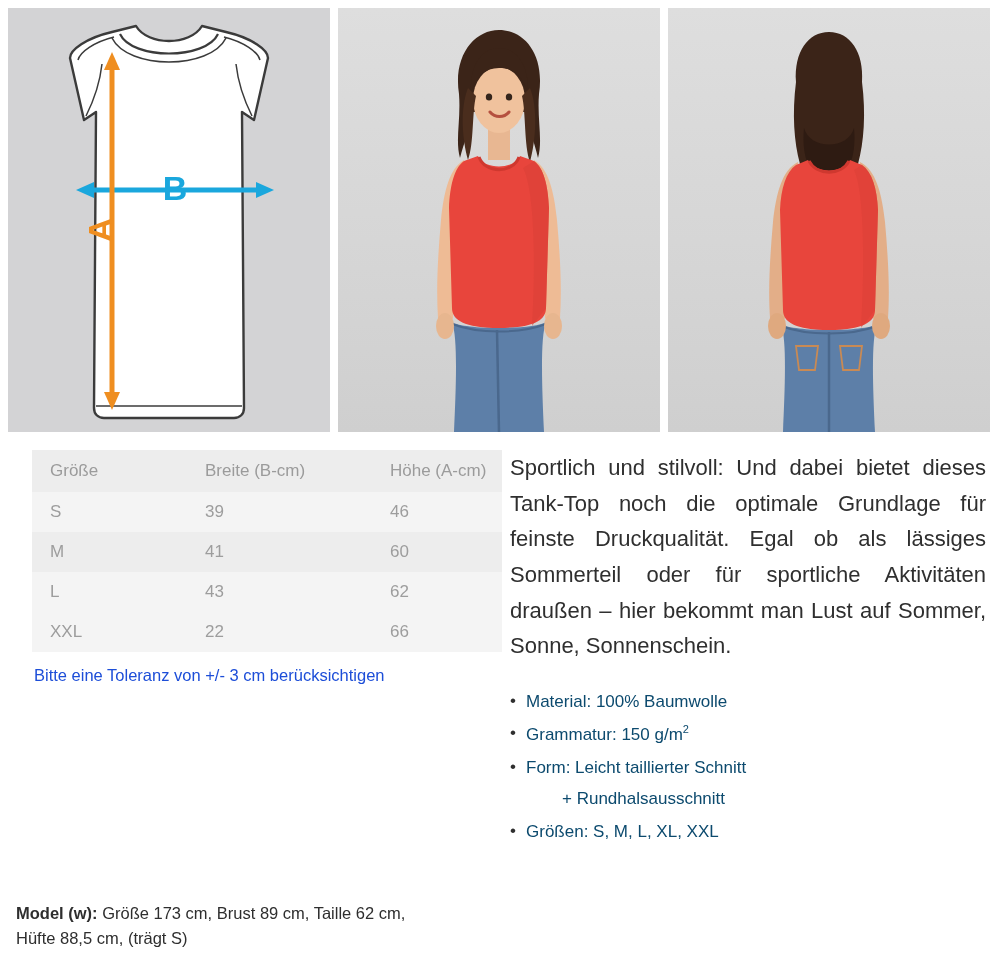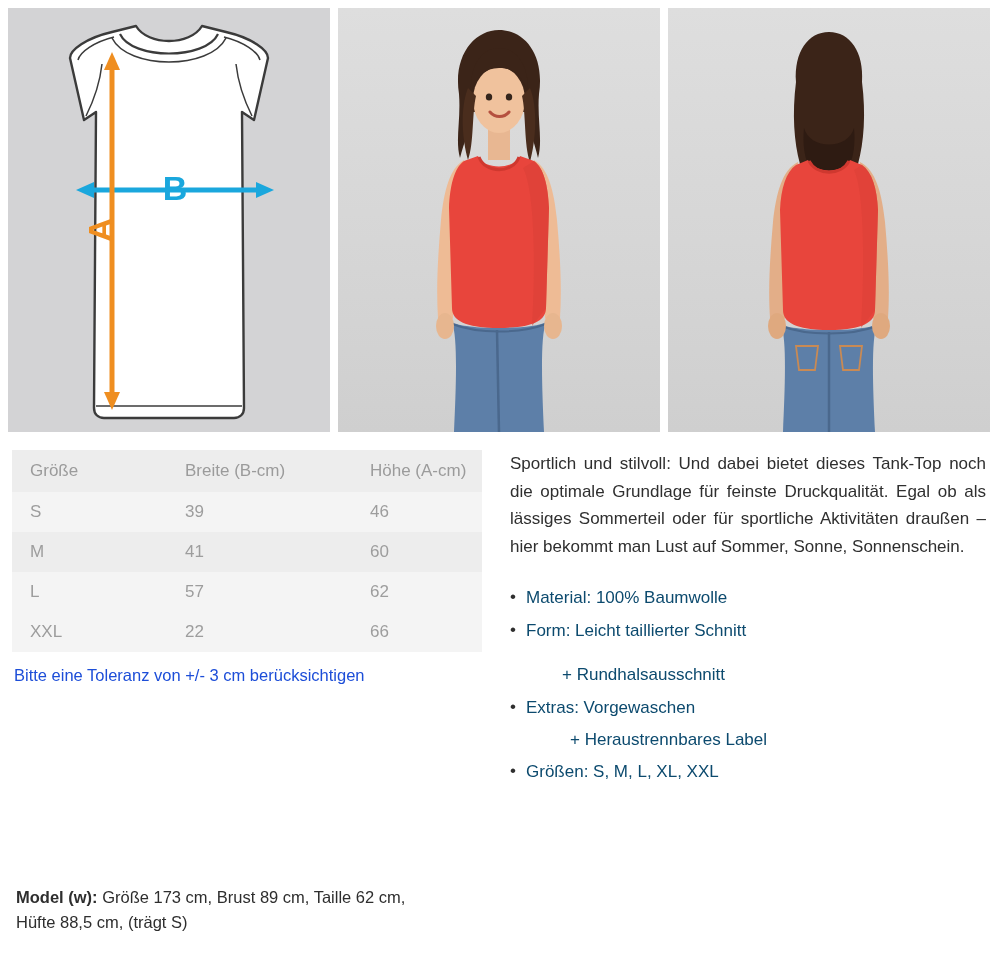--- a/index.html
+++ b/index.html
@@ -57,21 +57,21 @@
   }
   .model-svg { position:absolute; left:0; top:0; }
 
   
   .lower {
     display: flex;
     padding: 18px 0 0 0;
   }
   .left-col {
     width: 500px;
-    padding: 0 0 0 12px;
+    padding: 0 0 0 32px;
     box-sizing: border-box;
   }
   .right-col {
     width: 500px;
     padding: 0 14px 0 10px;
     box-sizing: border-box;
   }
 
   
   table.size-table {
@@ -101,31 +101,31 @@
 
   .tolerance {
     margin: 14px 0 0 2px;
     font-size: 16.5px;
     color: #1d4ed8;
   }
 
   .model-note {
     position: absolute;
     left: 16px;
-    bottom: 26px;
+    bottom: 10px;
     width: 470px;
     font-size: 16.5px;
     line-height: 1.55;
     color: #2e2e2e;
   }
   .model-note b { font-weight: bold; }
 
   
   .promo {
-    font-size: 17px;
+    font-size: 22px;
     line-height: 1.62;
     color: #2f2f2f;
     text-align: justify;
     margin: 0 0 26px 0;
   }
   ul.features {
     list-style: none;
     margin: 0;
     padding: 0;
     font-size: 17px;
@@ -139,21 +139,21 @@
   }
   ul.features > li::before {
     content: "\2022";
     position: absolute;
     left: 0;
     top: -1px;
     color: #2f2f2f;
   }
   .sub {
     padding-left: 36px;
-    margin-top: 20px;
+    margin-top: 7px;
     line-height: 1.45;
   }
   .sub2 {
     padding-left: 44px;
     margin-top: 7px;
     line-height: 1.45;
   }
   sup { font-size: 11px; vertical-align: super; }
 </style>
 </head>
@@ -299,50 +299,49 @@
             <td>39</td>
             <td>46</td>
           </tr>
           <tr class="r-even">
             <td>M</td>
             <td>41</td>
             <td>60</td>
           </tr>
           <tr class="r-odd">
             <td>L</td>
-            <td>57</td>
+            <td>43</td>
             <td>62</td>
           </tr>
           <tr class="r-odd">
             <td>XXL</td>
             <td>22</td>
             <td>66</td>
           </tr>
         </tbody>
       </table>
 
       <div class="tolerance">Bitte eine Toleranz von +/- 3 cm berücksichtigen</div>
     </div>
 
     <div class="right-col">
       <p class="promo">Sportlich und stilvoll: Und dabei bietet dieses Tank-Top noch die optimale Grundlage für feinste Druckqualität. Egal ob als lässiges Sommerteil oder für sportliche Aktivitäten draußen – hier bekommt man Lust auf Sommer, Sonne, Sonnenschein.</p>
 
       <ul class="features">
         <li>
           <span>Material: 100% Baumwolle</span>
+        </li>
+        <li>
+          <span>Grammatur: 150 g/m</span><sup>2</sup>
         </li>
         <li>
           <span>Form: Leicht taillierter Schnitt</span>
           <div class="sub">+ Rundhalsausschnitt</div>
         </li>
         <li>
-          <span>Extras: Vorgewaschen</span>
-          <div class="sub2">+ Heraustrennbares Label</div>
-        </li>
-        <li>
           <span>Größen:  S, M, L, XL, XXL</span>
         </li>
       </ul>
     </div>
   </div>
 
   <div class="model-note">
     <b>Model (w):</b><span> Größe 173 cm, Brust 89 cm, Taille 62 cm,</span><br>
     <span>Hüfte 88,5 cm, (trägt S)</span>
   </div>

